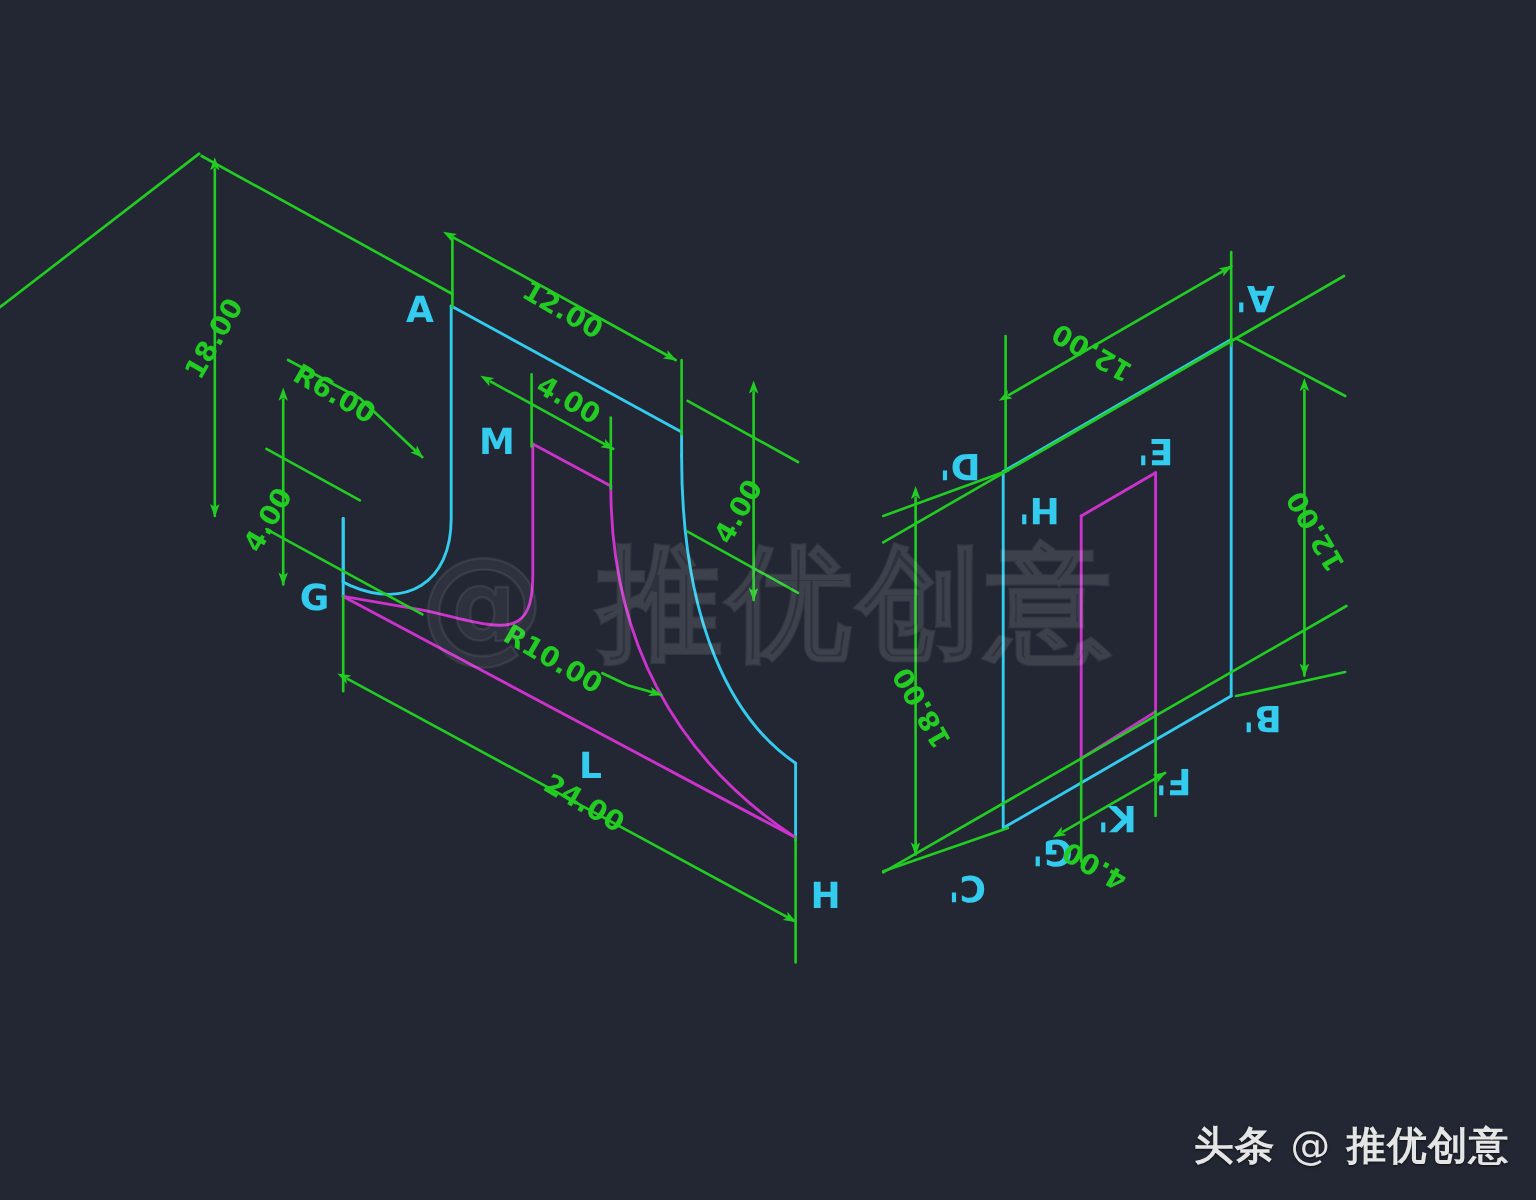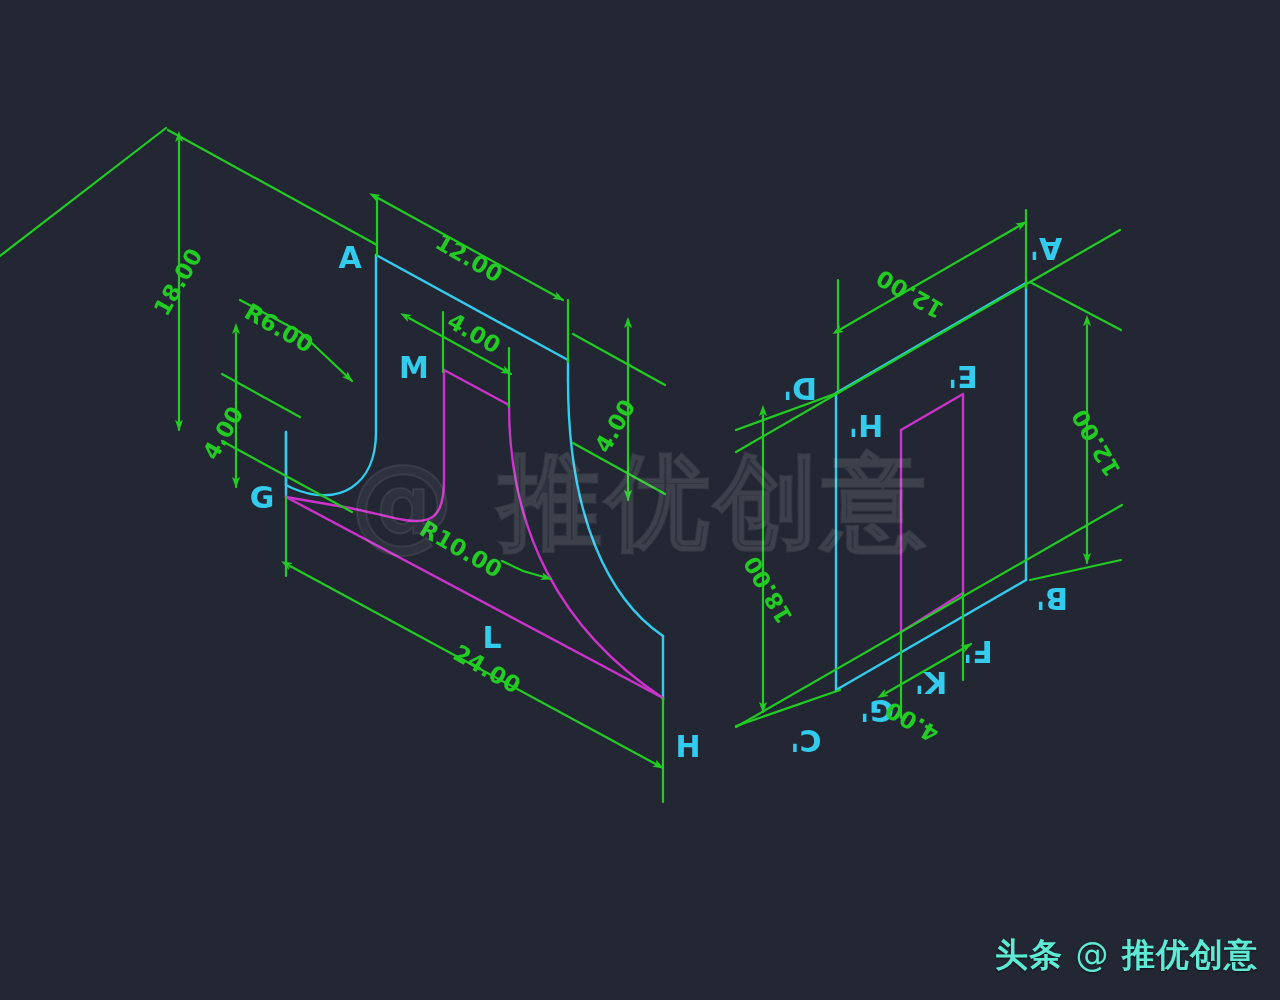--- a/index.html
+++ b/index.html
@@ -48,21 +48,21 @@
     white-space: nowrap;
     line-height: 1;
   }
   .wm-corner {
     position: absolute;
     right: 22px;
     bottom: 22px;
     font-family: "DejaVu Sans", sans-serif;
     font-size: 33px;
     font-weight: bold;
-    color: #5eead4;
+    color: #e5e5e5;
     white-space: nowrap;
     letter-spacing: 1px;
     text-shadow: 0 1px 2px rgba(0,0,0,0.6);
   }
   .wm-corner .at-mark {
     font-weight: normal;
   }
 </style>
 </head>
 <body style="background: rgb(34, 39, 51);">

